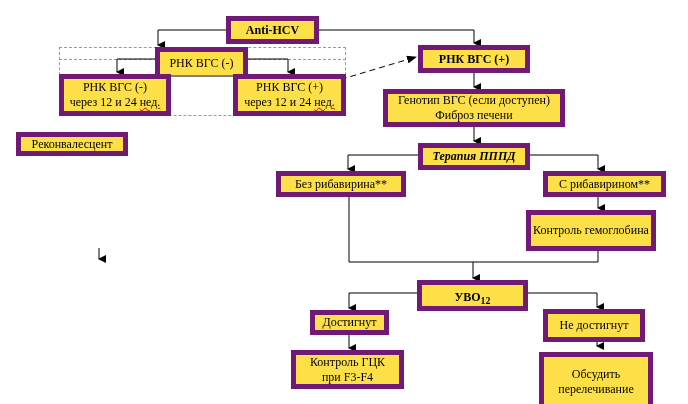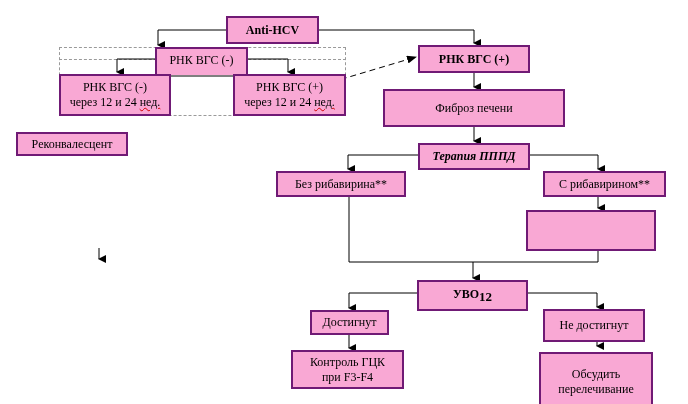--- a/index.html
+++ b/index.html
@@ -1,26 +1,26 @@
 <!DOCTYPE html>
 <html><head>
 <meta charset="utf-8">
 <style>
   html, body { margin:0; padding:0; background:#ffffff; }
   body { width:688px; height:404px; position:relative; overflow:hidden;
          font-family:"Liberation Serif", "DejaVu Serif", serif; color:#000; }
-  .box { position:absolute; box-sizing:border-box; border:2px solid #701a75; background:#f9a8d4;
+  .box { position:absolute; box-sizing:border-box; border:5px solid #701a75; background:#fde047;
          display:flex; flex-direction:column; align-items:center; justify-content:center;
          text-align:center; font-size:12px; line-height:15px; }
   .bold { font-weight:bold; }
   .dashed-frame { position:absolute; box-sizing:border-box; border:1px dashed #9a9a9a; }
   .dashed-line { position:absolute; border-top:1px dashed #9a9a9a; height:0; }
   svg.connectors { position:absolute; left:0; top:0; }
   .squiggle { text-decoration: underline wavy #d00000; text-decoration-thickness:1px; }
-  sub { font-size:13px; line-height:0; }
+  sub { font-size:10px; line-height:0; }
 </style>
 </head>
 <body>
 
 <div class="dashed-frame" style="left:59px; top:47px; width:287px; height:69px;"></div>
 <div class="dashed-line" style="left:59px; top:59px; width:287px;"></div>
 
 <svg class="connectors" width="688" height="404">
   <defs>
     <marker id="arr" markerWidth="8" markerHeight="8" refX="4" refY="7" orient="auto" markerUnits="userSpaceOnUse">
@@ -81,40 +81,42 @@
 <div class="box" style="left:233px; top:74px; width:113px; height:42px;">
   <span>РНК ВГС (+)</span>
   <span><span>через 12 и 24 </span><span class="squiggle">нед.</span></span>
 </div>
 
 <div class="box bold" style="left:418px; top:45px; width:112px; height:28px;">
   <span>РНК ВГС (+)</span>
 </div>
 
 <div class="box" style="left:383px; top:89px; width:182px; height:38px;">
+  <span>Генотип ВГС (если доступен)</span>
   <span>Фиброз печени</span>
 </div>
 
 <div class="box" style="left:16px; top:132px; width:112px; height:24px;">
   <span>Реконвалесцент</span>
 </div>
 
 <div class="box bold" style="left:418px; top:143px; width:112px; height:27px;font-style:italic;">
   <span>Терапия ПППД</span>
 </div>
 
 <div class="box" style="left:276px; top:171px; width:130px; height:26px;">
   <span>Без рибавирина**</span>
 </div>
 
 <div class="box" style="left:543px; top:171px; width:123px; height:26px;">
   <span>С рибавирином**</span>
 </div>
 
 <div class="box" style="left:526px; top:210px; width:130px; height:41px;">
+  <span>Контроль гемоглобина</span>
 </div>
 
 <div class="box bold" style="left:417px; top:280px; width:111px; height:31px; justify-content:flex-start; padding-top:5px;">
   <span><span>УВО</span><sub>12</sub></span>
 </div>
 
 <div class="box" style="left:310px; top:310px; width:79px; height:25px;">
   <span>Достигнут</span>
 </div>
 

